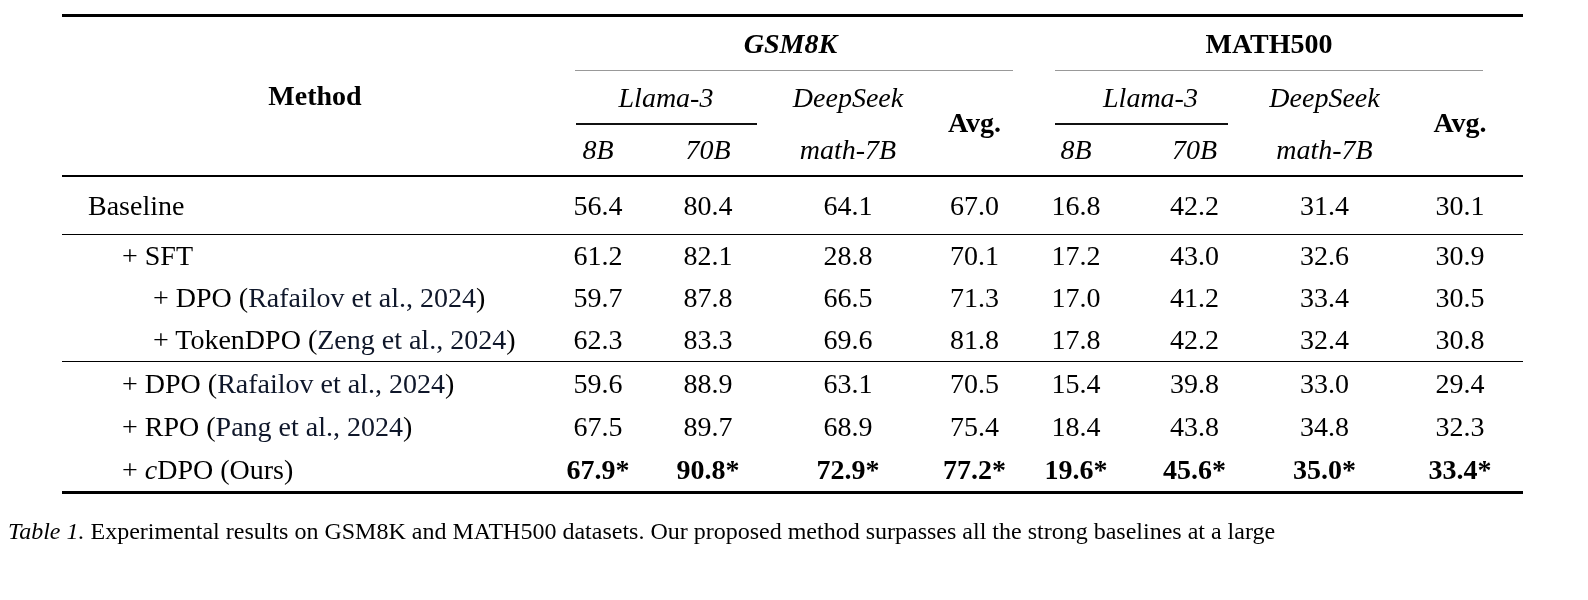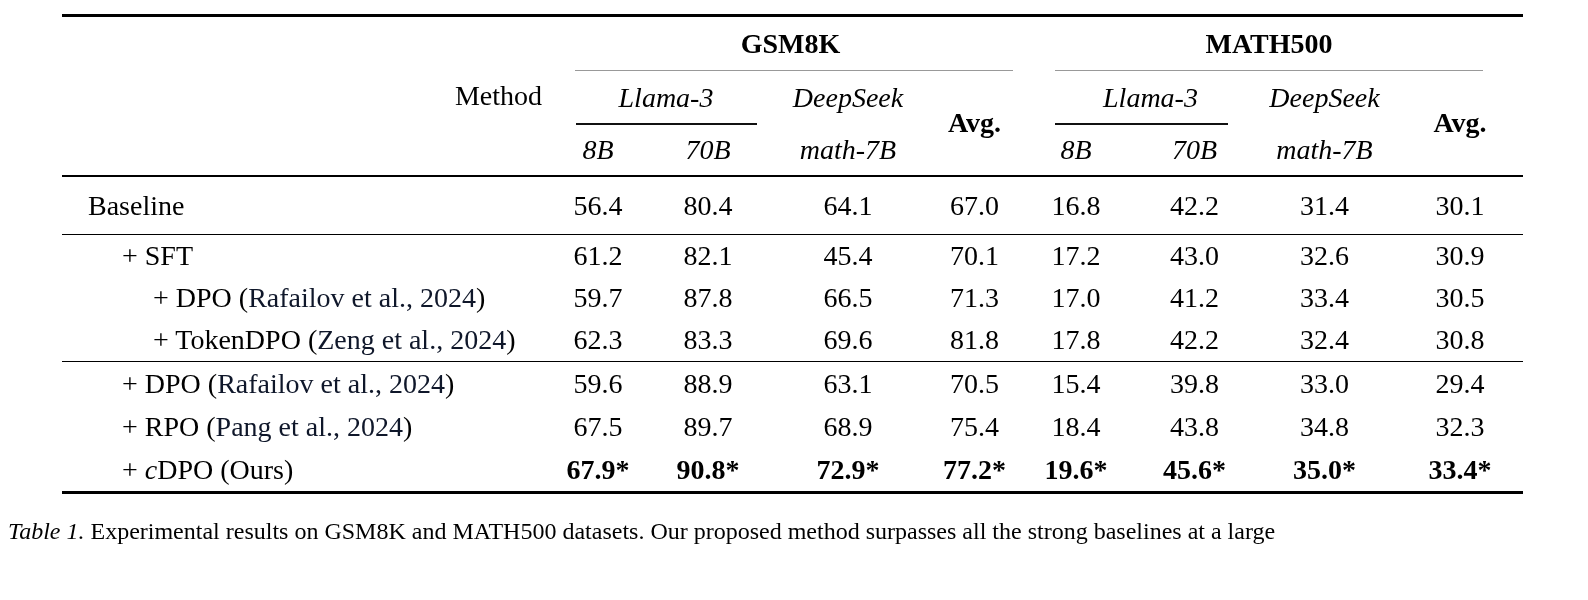--- a/index.html
+++ b/index.html
@@ -26,25 +26,25 @@
   th, td { padding: 0; font-weight: normal; vertical-align: middle; }
 
   thead { border-bottom: 2px solid #000; }
   thead th { position: relative; }
 
   th.h-top { height: 54px; text-align: center; font-weight: bold; }
   tr.h2 th { height: 54px; }
   tr.h3 th { height: 50px; }
 
   th.method-h {
-    text-align: right;
+    text-align: center;
     padding-left: 26px;
-    font-weight: normal;
-  }
-  th.gsm-title { padding-left: 24px; }
+    font-weight: bold;
+  }
+  th.gsm-title { padding-left: 24px; font-style: italic; }
 
   
   th.cm-gsm::after, th.cm-math::after {
     content: "";
     position: absolute;
     bottom: 0; height: 1px;
     background: #999;
   }
   th.cm-gsm::after  { left: 33px; right: 2px; }
   th.cm-math::after { left: 40px; right: 40px; }
@@ -145,21 +145,21 @@
           <td class="val">31.4</td>
           <td class="val">30.1</td>
         </tr>
       </tbody>
 
       <tbody class="g2">
         <tr>
           <td class="method ind1"><span>+ SFT</span></td>
           <td class="val">61.2</td>
           <td class="val">82.1</td>
-          <td class="val">45.4</td>
+          <td class="val">28.8</td>
           <td class="val">70.1</td>
           <td class="val">17.2</td>
           <td class="val">43.0</td>
           <td class="val">32.6</td>
           <td class="val">30.9</td>
         </tr>
         <tr>
           <td class="method ind2"><span>+ DPO (</span><span class="cite">Rafailov et al., 2024</span><span>)</span></td>
           <td class="val">59.7</td>
           <td class="val">87.8</td>

